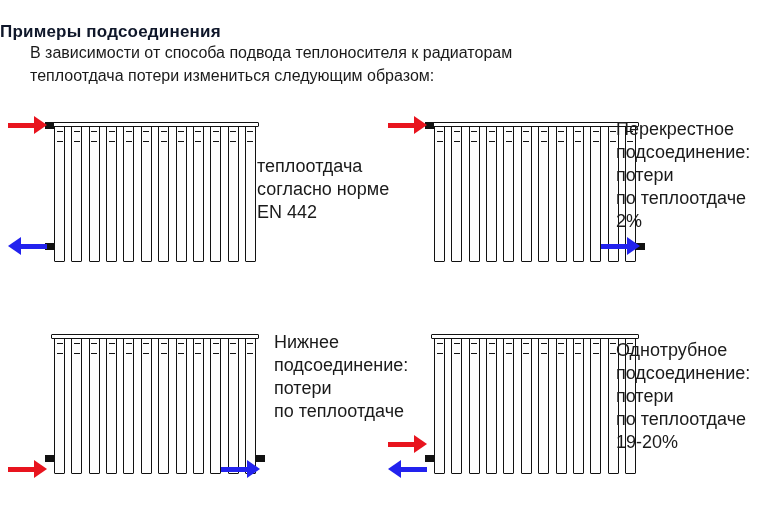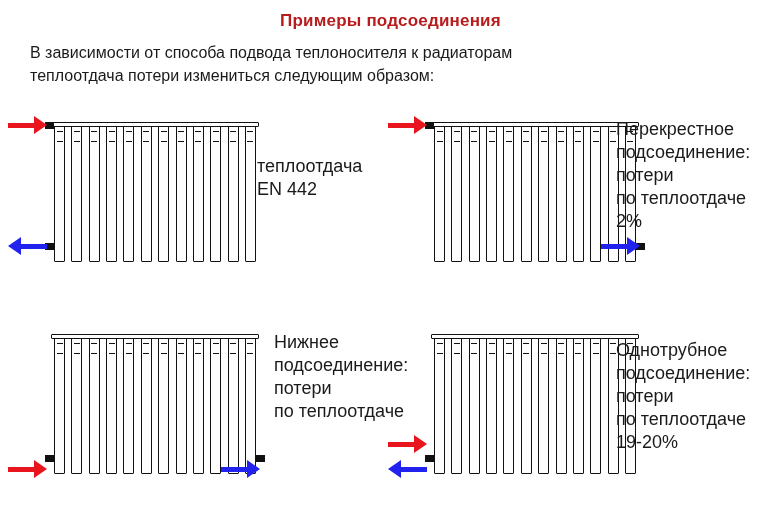--- a/index.html
+++ b/index.html
@@ -10,27 +10,27 @@
   body {
     width: 781px;
     height: 505px;
     position: relative;
     font-family: "Liberation Sans", sans-serif;
     color: #1a1a1a;
     overflow: hidden;
   }
   #page-title {
     position: absolute;
-    top: 11px;
+    top: 22px;
     left: 0;
     width: 781px;
-    text-align: center;
+    text-align: left;
     font-size: 17px;
     font-weight: bold;
-    color: #b91c1c;
+    color: #0f172a;
     letter-spacing: 0.2px;
   }
   #intro {
     position: absolute;
     top: 41px;
     left: 30px;
     width: 660px;
     font-size: 16px;
     line-height: 23px;
     color: #1a1a1a;
@@ -172,22 +172,23 @@
   <div class="nub" style="left:-9px; top:121px;"></div>
 </div>
 <div class="arrow right red" style="left:8px; top:118px;">
   <div class="shaft"></div>
     <div class="head"></div>
 </div>
 <div class="arrow left blue" style="left:8px; top:239px;">
   <div class="head"></div>
     <div class="shaft"></div>
 </div>
-<div class="caption" style="left:237px; top:155px;padding-left:20px;">
+<div class="caption" style="left:257px; top:155px;">
   <span>теплоотдача</span>
+  <span>согласно норме</span>
   <span>EN 442</span>
 </div>
 
 <div class="radiator" style="left:434px; top:122px;">
   <div class="rad-body">
     <div class="fins">
       <div class="fin"></div>
       <div class="fin"></div>
       <div class="fin"></div>
       <div class="fin"></div>

